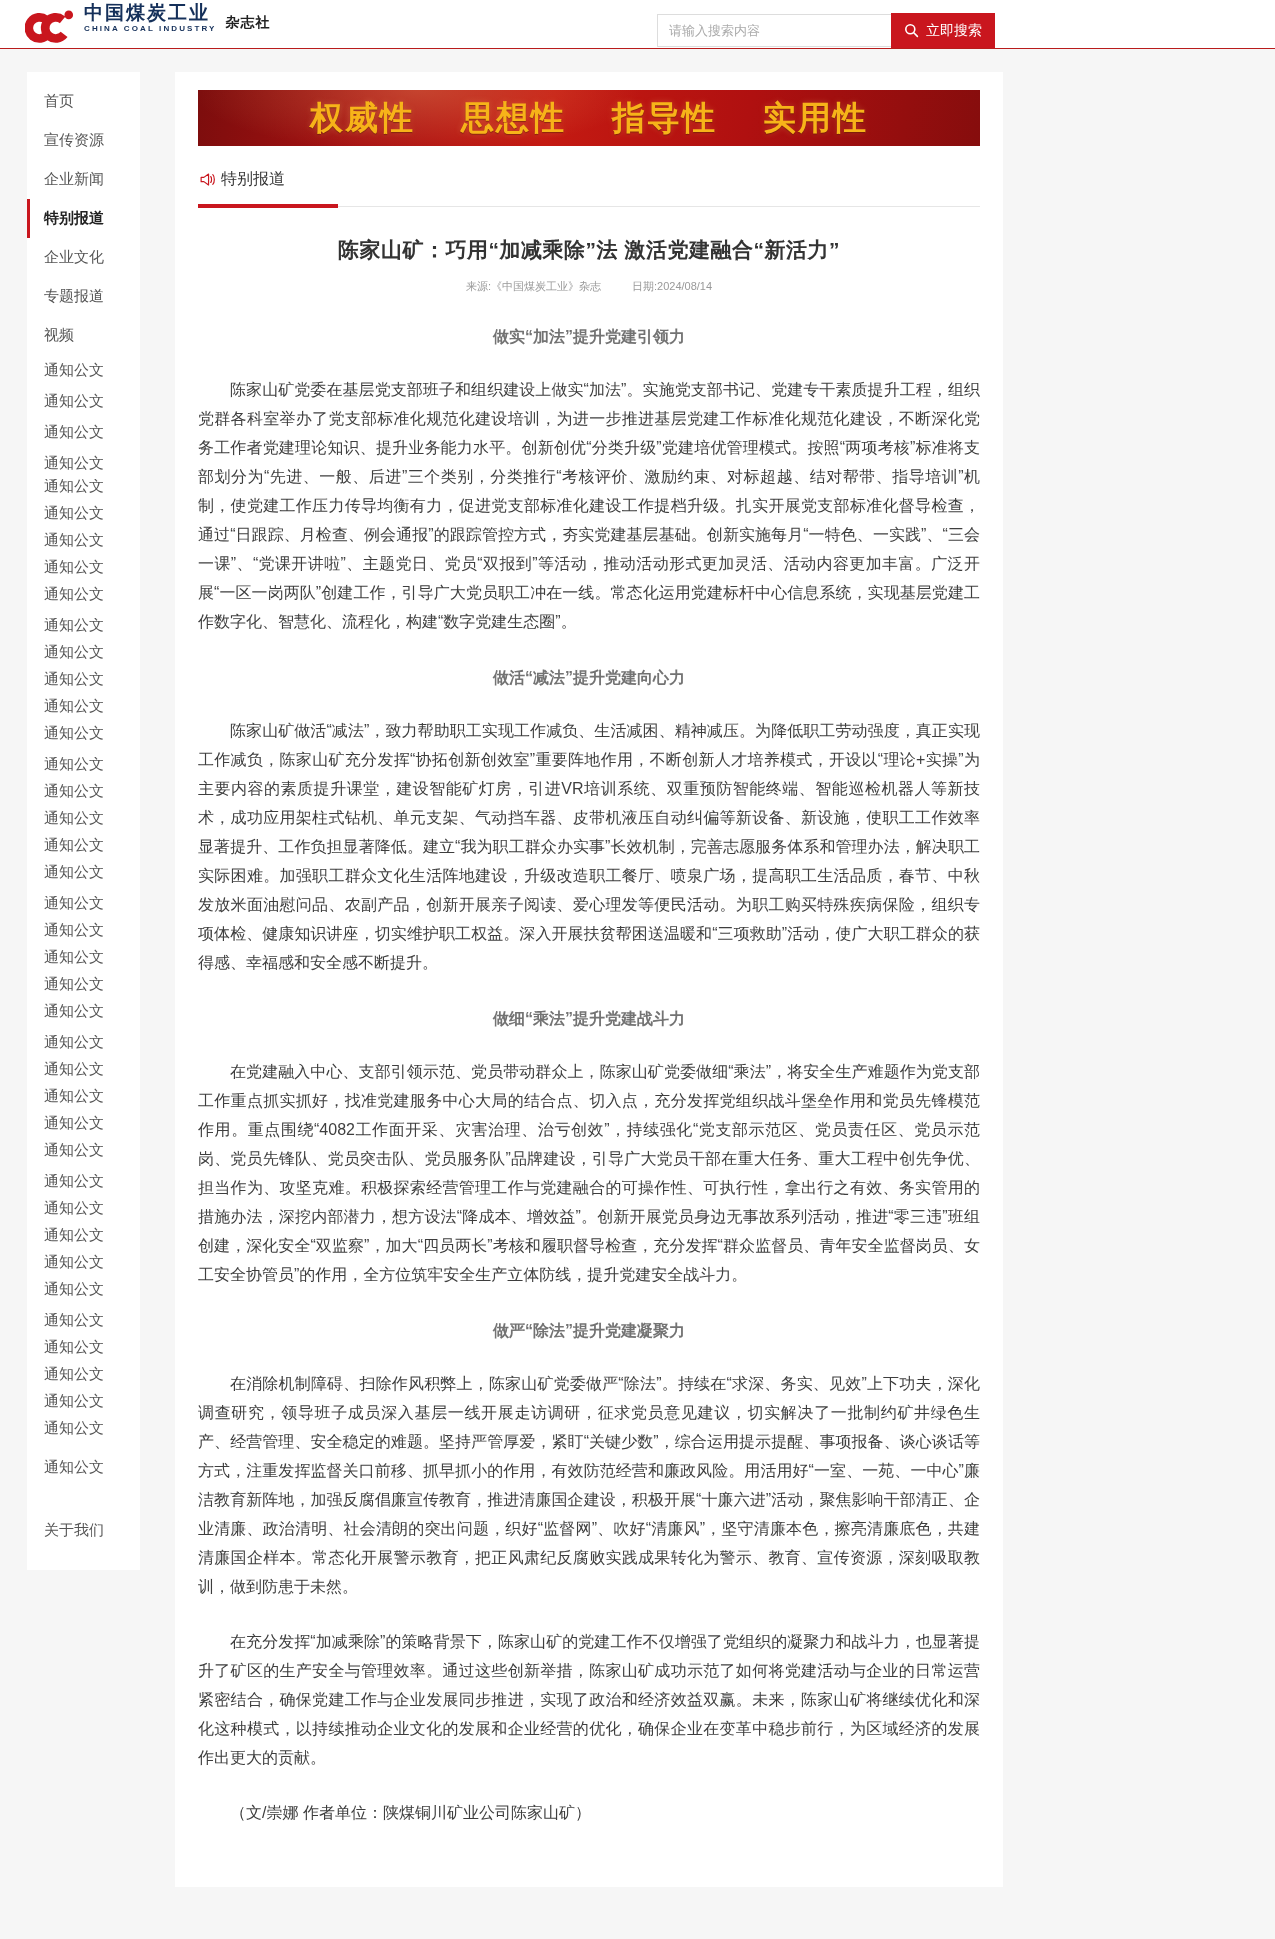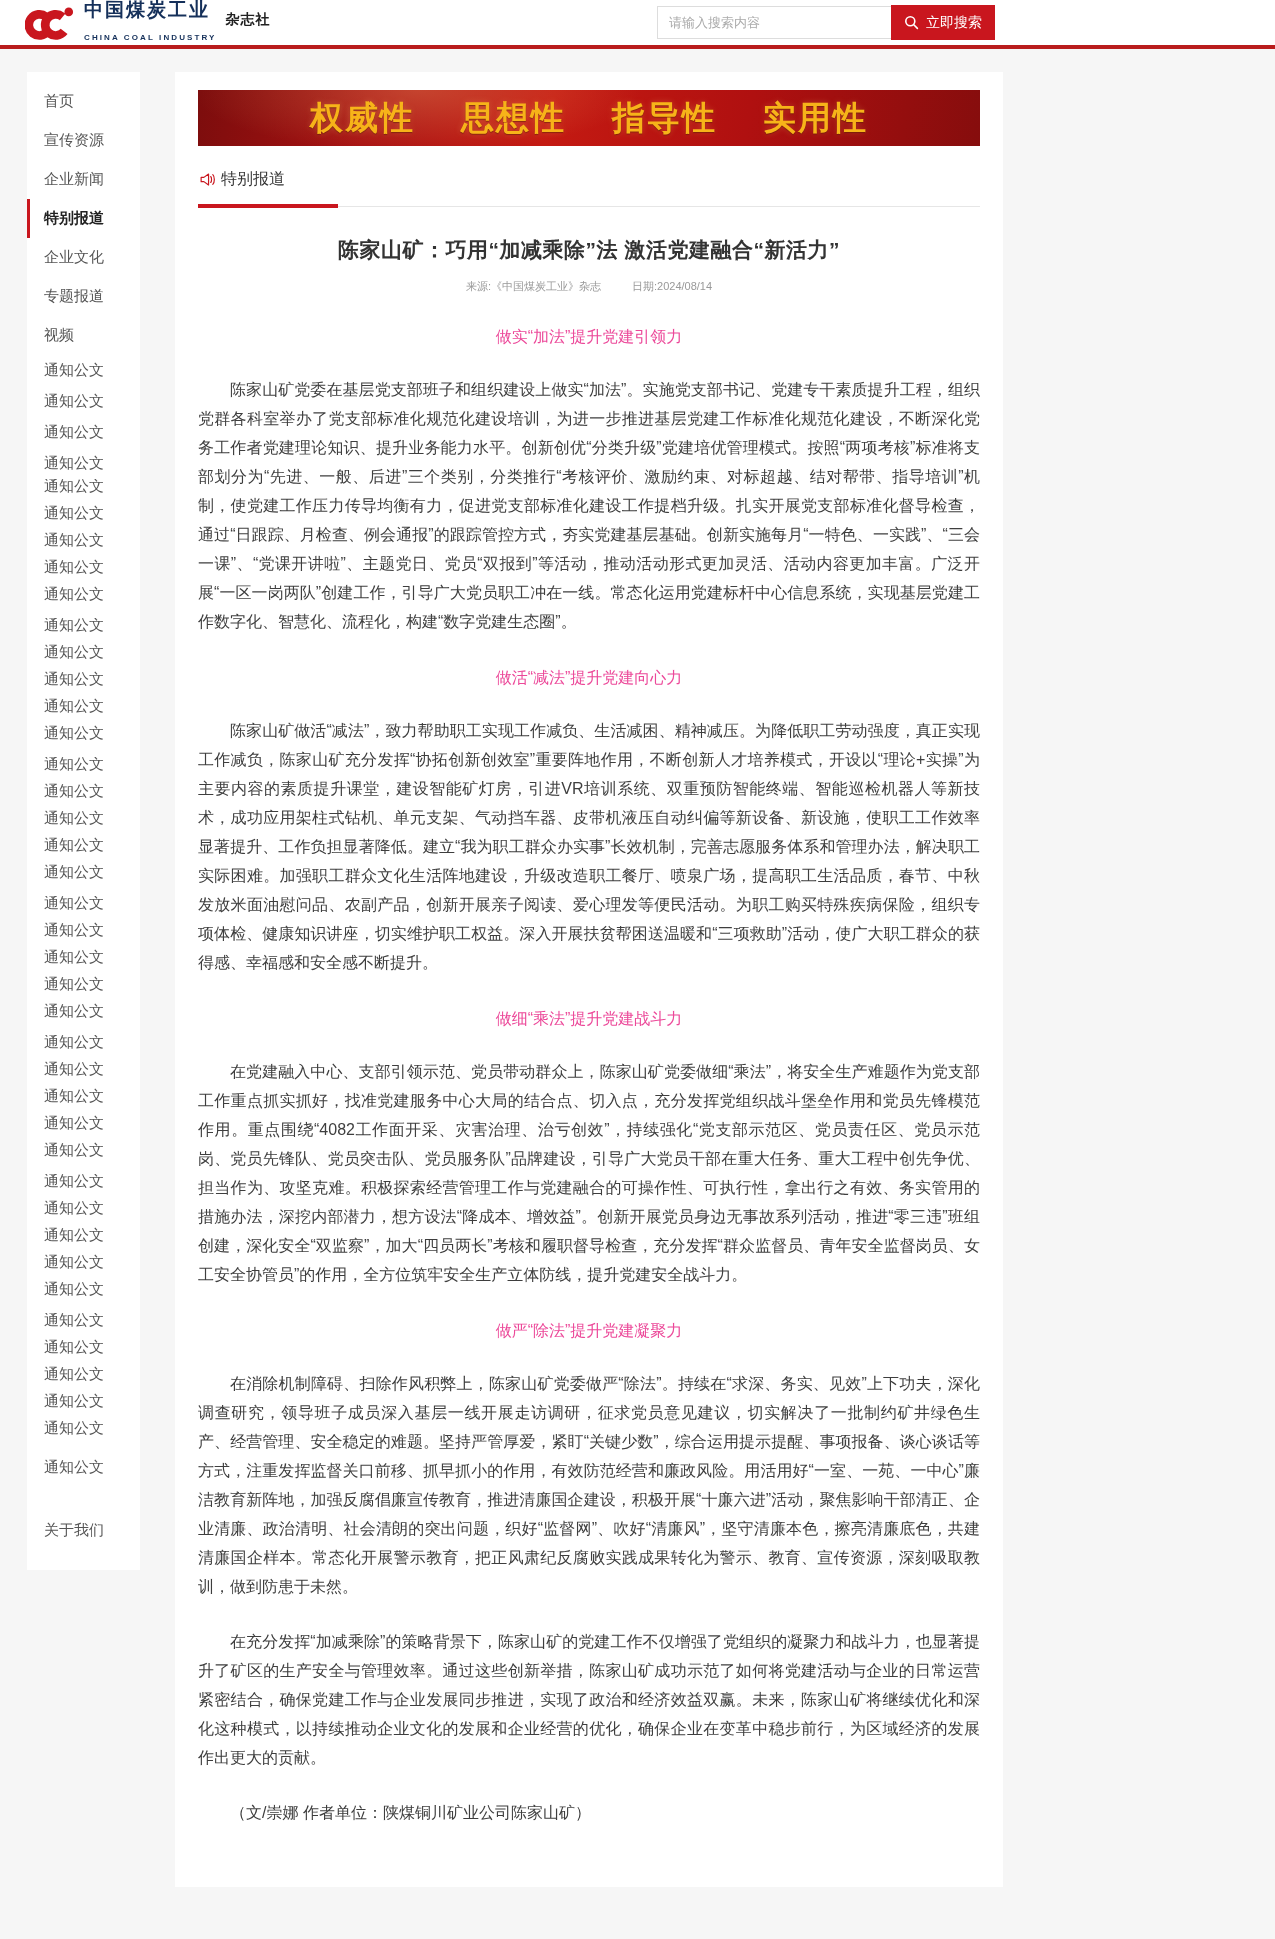--- a/index.html
+++ b/index.html
@@ -5,28 +5,28 @@
   * { box-sizing: border-box; }
   html,body { margin:0; padding:0; }
   body {
     width:1275px; min-height:1939px;
     background:#f6f6f6;
     font-family:"Liberation Sans","DejaVu Sans",sans-serif;
     color:#333;
   }
   
   .header {
-    height:49px; background:#fff; border-bottom:4px solid #b91c1c;
-    display:flex; align-items:center;
+    height:49px; background:#fff; border-bottom:1px solid #b91c1c;
+    display:flex; align-items:flex-end;
   }
   .logo { display:flex; align-items:flex-start; margin-left:25px; gap:9px; }
   .logo-mark { margin-top:3px; }
   .logo-texts { display:flex; flex-direction:column; line-height:1.05; }
   .logo-cn { font-size:19px; font-weight:700; color:#15305a; letter-spacing:2px; }
-  .logo-en { font-size:8px; font-weight:700; color:#15305a; letter-spacing:2.1px; margin-top:14px; }
+  .logo-en { font-size:8px; font-weight:700; color:#15305a; letter-spacing:2.1px; margin-top:2px; }
   .logo-suffix { font-size:14px; font-weight:600; color:#222; letter-spacing:1px; align-self:flex-end; margin-bottom:16px; }
   .search-box { margin-left:auto; margin-right:280px; display:flex; align-items:center; }
   .search-input {
     width:234px; height:33px; border:1px solid #ddd; border-right:none;
     padding:0 11px; font-size:13px; color:#0f172a; outline:none;
     font-family:"Liberation Sans","DejaVu Sans",sans-serif;
   }
   .search-input::placeholder { color:#aaa; }
   .search-btn {
     width:104px; height:35px; background:#c9161e; color:#fff; border:none;
@@ -59,21 +59,21 @@
   }
   .section-row { display:flex; align-items:center; gap:5px; margin-top:23px; padding-left:1px; }
   .section-label { font-size:16px; color:#333; }
   .section-underline { margin-top:14px; border-bottom:1px solid #e6e6e6; position:relative; height:3px; }
   .section-underline .red-seg { position:absolute; left:0; bottom:-2px; width:140px; height:4px; background:#c9161e; }
   .article-title { text-align:center; font-size:21px; font-weight:700; color:#333; margin-top:29px; letter-spacing:.5px; }
   .article-meta { text-align:center; font-size:11px; color:#999; margin-top:15px; }
   .article-meta .date { margin-left:28px; }
   .article-body { margin-top:33px; font-size:16px; color:#3e3e3e; }
   .para { line-height:29px; text-align:justify; text-indent:2em; margin:0 0 26px; }
-  .sec-h { text-align:center; font-weight:400; font-size:16px; color:#ec4899; margin:32px 0 27px; }
+  .sec-h { text-align:center; font-weight:700; font-size:16px; color:#737373; margin:32px 0 27px; }
 </style>
 </head>
 <body>
 
 <div class="header">
   <div class="logo">
     <span class="logo-mark">
       <svg width="50" height="38" viewBox="0 0 52 38">
         <g fill="none" stroke="#c9161e" stroke-width="9">
           <circle cx="15" cy="22" r="11" stroke-dasharray="52 18" transform="rotate(38 15 22)"></circle>

